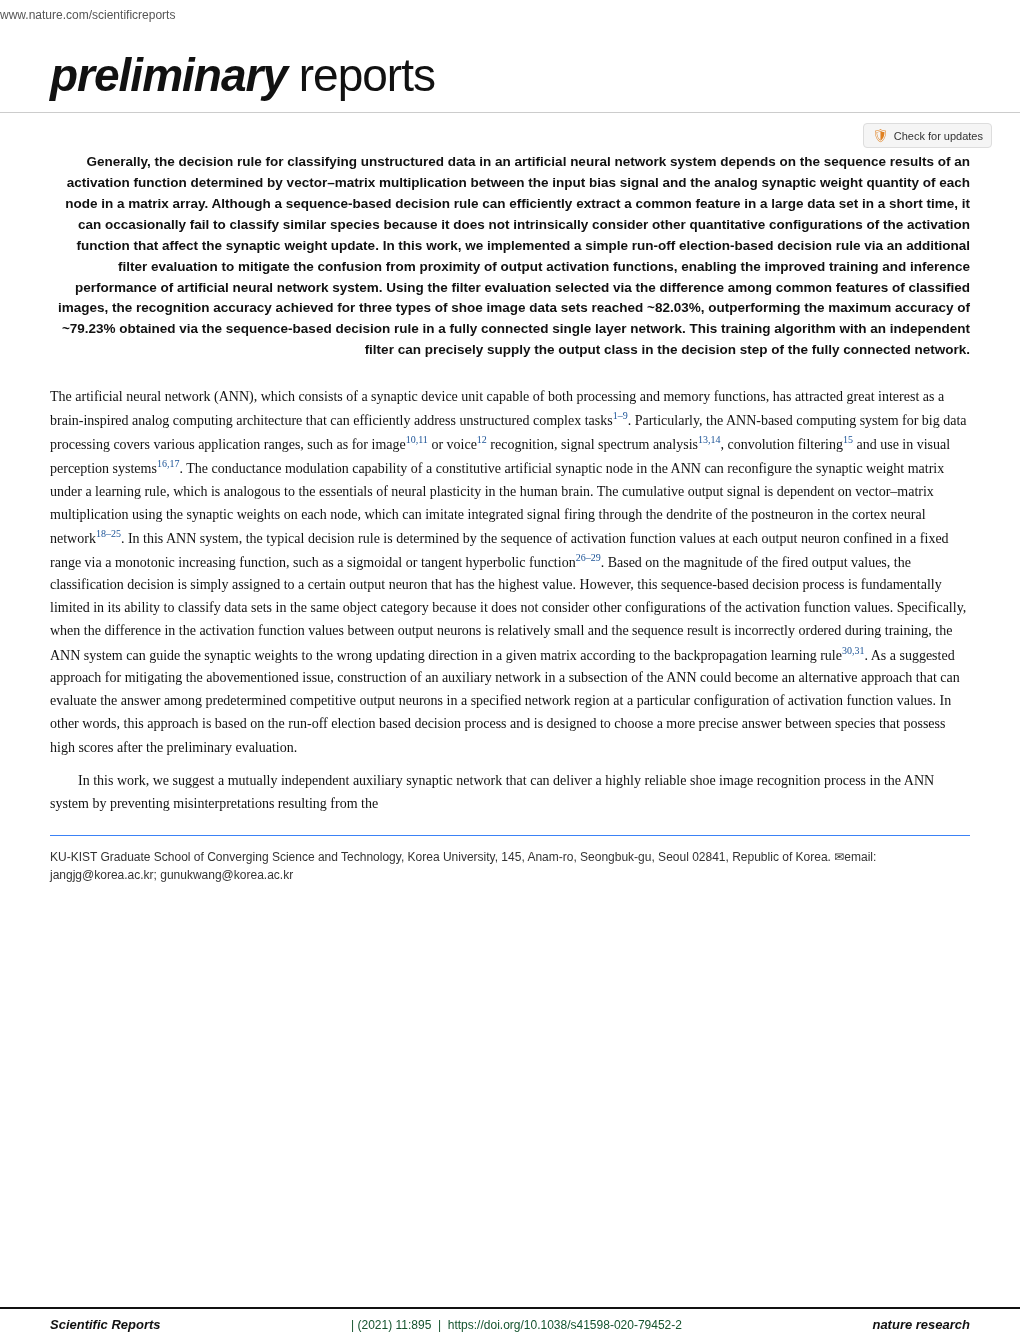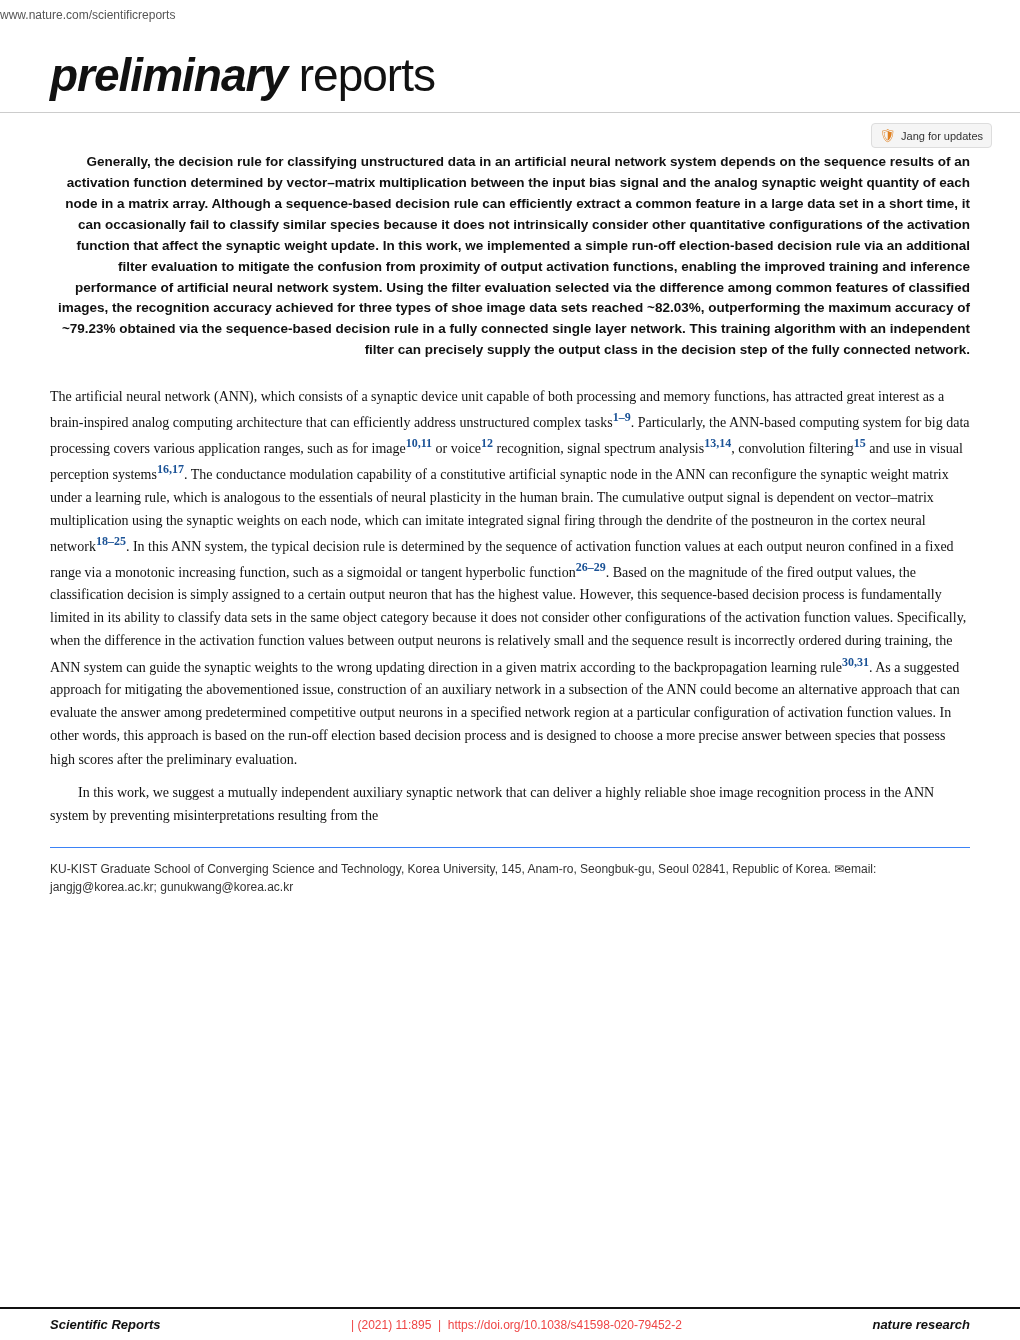--- a/index.html
+++ b/index.html
@@ -106,23 +106,22 @@
       color: #111;
     }
 
     .body-text {
       font-size: 14px;
       line-height: 1.65;
       color: #111;
       margin-bottom: 10px;
     }
     .body-text sup {
-      font-size: 12px;
+      font-size: 10px;
       color: #1a5296;
-      font-weight: bold;
     }
 
     .indent-para {
       text-indent: 2em;
     }
 
     .affiliation-block {
       border-top: 1px solid #3b82f6;
       margin-top: 20px;
       padding-top: 12px;
@@ -149,21 +148,21 @@
       font-size: 13px;
       color: #111;
     }
     .footer-left .journal-name {
       font-style: italic;
       font-weight: 700;
     }
     .footer-center {
       font-family: Arial, Helvetica, sans-serif;
       font-size: 12px;
-      color: #ef4444;
+      color: #14532d;
     }
     .footer-right {
       font-family: Arial, Helvetica, sans-serif;
       font-size: 13px;
       font-weight: 700;
       color: #111;
       font-style: italic;
     }
 
     .title-line {
@@ -180,21 +179,21 @@
 
 <div class="header-logo">
   <span class="logo-text">
     <span class="scientific">preliminary</span>&nbsp;<span class="reports">reports</span>
   </span>
 </div>
 
 <div class="check-updates">
   <div class="check-badge">
     <span class="shield-icon">🛡</span>
-    <span>Jang for updates</span>
+    <span>Check for updates</span>
   </div>
 </div>
 
 <div class="content-area">
 
 
 
   <div class="abstract-block">
     <p>Generally, the decision rule for classifying unstructured data in an artificial neural network system depends on the sequence results of an activation function determined by vector–matrix multiplication between the input bias signal and the analog synaptic weight quantity of each node in a matrix array. Although a sequence-based decision rule can efficiently extract a common feature in a large data set in a short time, it can occasionally fail to classify similar species because it does not intrinsically consider other quantitative configurations of the activation function that affect the synaptic weight update. In this work, we implemented a simple run-off election-based decision rule via an additional filter evaluation to mitigate the confusion from proximity of output activation functions, enabling the improved training and inference performance of artificial neural network system. Using the filter evaluation selected via the difference among common features of classified images, the recognition accuracy achieved for three types of shoe image data sets reached ~82.03%, outperforming the maximum accuracy of ~79.23% obtained via the sequence-based decision rule in a fully connected single layer network. This training algorithm with an independent filter can precisely supply the output class in the decision step of the fully connected network.</p>
   </div>

